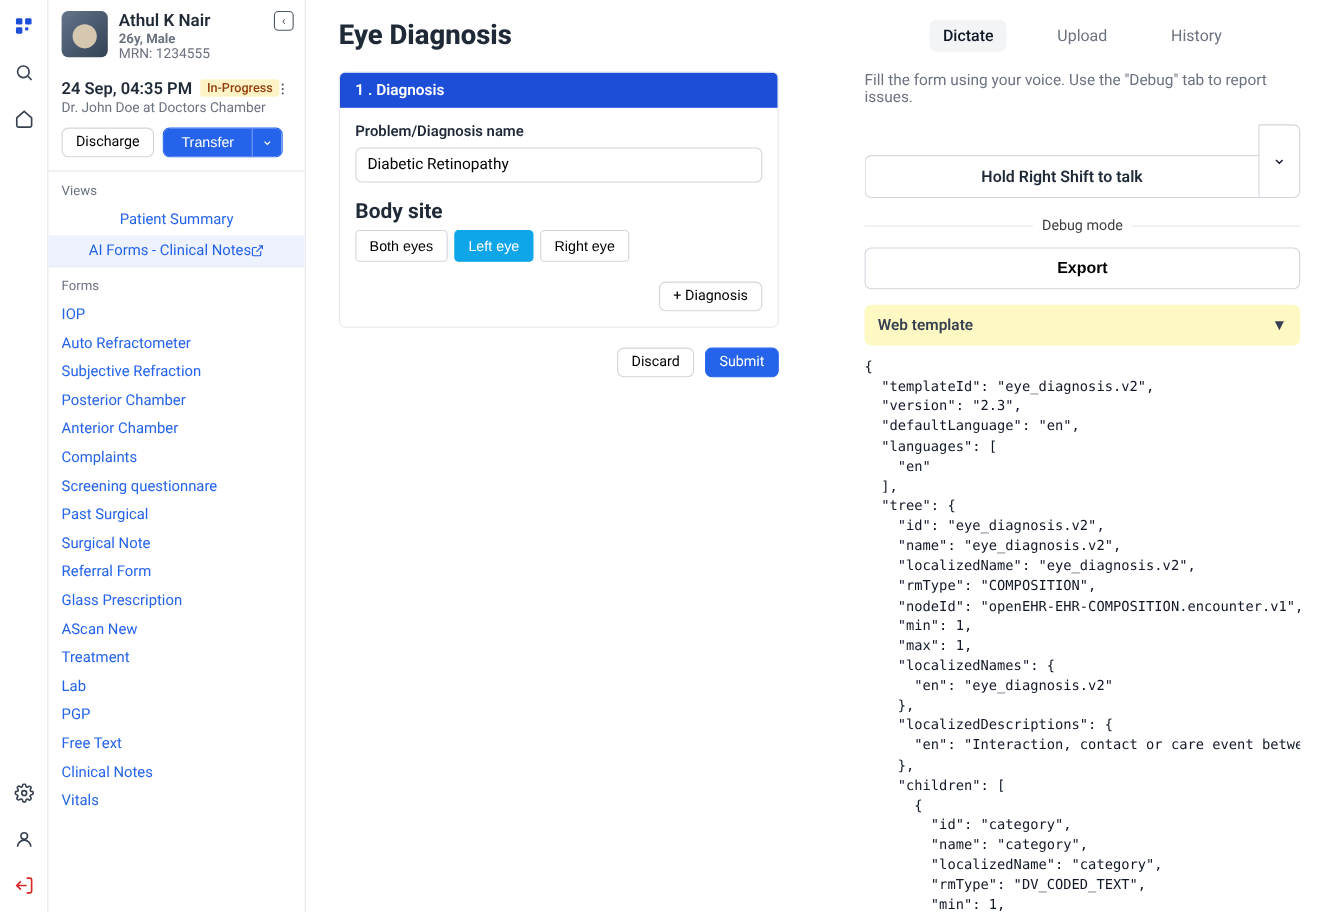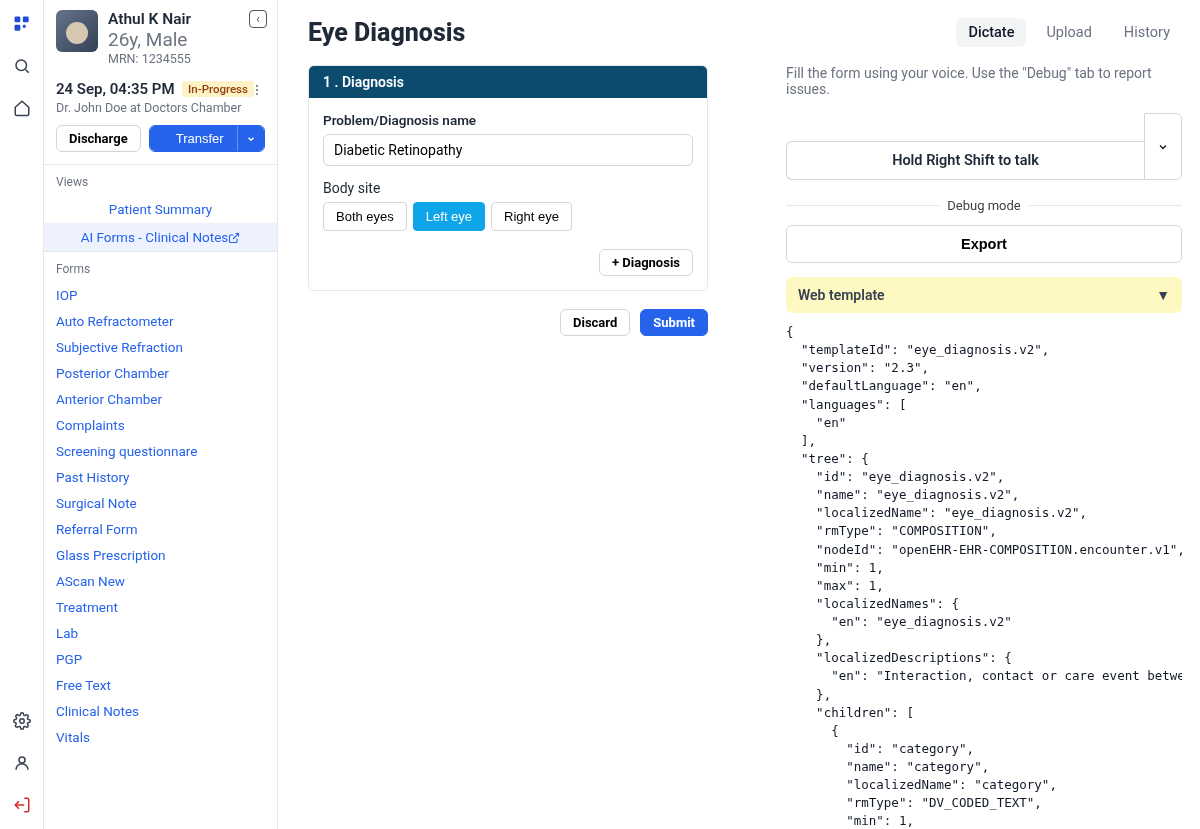--- a/index.html
+++ b/index.html
@@ -58,21 +58,21 @@
   .avatar::after {
     content:"";
     position:absolute;
     left:50%; top:55%;
     width:22px; height:22px;
     border-radius:50%;
     background:#d6c7b0;
     transform:translate(-50%,-50%);
   }
   .patient-name { font-weight: 600; font-size: 15.5px; }
-  .patient-sub { color: #6b7280; font-size: 19px; }
+  .patient-sub { color: #6b7280; font-size: 12px; font-weight: bold; }
   .patient-mrn { color: #6b7280; font-size: 12.5px; }
   .collapse-icon {
     position: absolute; right: 10px; top: 10px;
     width: 18px; height: 18px;
     border: 1.4px solid #4b5563;
     border-radius: 4px;
     display: flex; align-items:center; justify-content:center;
     cursor:pointer;
   }
   .collapse-icon::before { content:"‹"; font-size:12px; color:#4b5563; line-height:1; }
@@ -103,36 +103,35 @@
   .enc-by { color:#6b7280; font-size:12.5px; margin-top:2px; }
   .enc-actions { display:flex; gap:8px; margin-top:10px; }
   .btn {
     border:1px solid #d1d5db;
     background:#fff;
     border-radius:6px;
     padding:5px 12px;
     font-size:13px;
     cursor:pointer;
     font-family:inherit;
-    font-weight:bold;
   }
   .btn-primary {
     background:#2563eb;
     border-color:#2563eb;
     color:#fff;
   }
   .btn-split {
     display:flex;
     border-radius:6px;
     overflow:hidden;
     border:1px solid #2563eb;
   }
   .btn-split .main {
     background:#2563eb; color:#fff;
-    padding:5px 26px;
+    padding:5px 16px;
     font-size:13px;
     border:none;
     cursor:pointer;
   }
   .btn-split .caret {
     background:#2563eb; color:#fff;
     padding:5px 8px;
     border:none;
     border-left:1px solid rgba(255,255,255,.3);
     display:flex; align-items:center; justify-content:center;
@@ -177,37 +176,37 @@
     font-weight:800;
     margin-bottom:18px;
   }
   .form-card {
     border:1px solid #e5e7eb;
     border-radius:6px;
     width:400px;
     overflow:hidden;
   }
   .card-header {
-    background:#0c4a6e;
+    background:#1d4ed8;
     color:#fff;
     font-weight:600;
     padding:8px 14px;
     font-size:14px;
   }
   .card-body { padding:14px; }
   .field-label { font-weight:600; font-size:13.5px; margin-bottom:6px; }
   .text-input {
     width:100%;
     border:1px solid #d1d5db;
     border-radius:6px;
     padding:7px 10px;
     font-size:14px;
     font-family:inherit;
   }
-  .body-site-label { font-weight:400; font-size:14px; margin:14px 0 6px; }
+  .body-site-label { font-weight:700; font-size:19px; margin:14px 0 6px; }
   .seg-row { display:flex; gap:6px; }
   .seg-btn {
     border:1px solid #d1d5db;
     background:#fff;
     border-radius:4px;
     padding:6px 12px;
     font-size:13px;
     cursor:pointer;
   }
   .seg-btn.active {
@@ -230,22 +229,22 @@
   .right {
     width:432px;
     min-width:432px;
     padding:18px 18px 0 18px;
     overflow:hidden;
     display:flex;
     flex-direction:column;
   }
   .tabs {
     display:flex;
-    gap:8px;
-    justify-content:flex-end;
+    gap:34px;
+    justify-content:center;
     margin-bottom:18px;
   }
   .tab {
     font-size:14.5px;
     color:#6b7280;
     padding:6px 12px;
     border-radius:6px;
     cursor:pointer;
   }
   .tab.active {
@@ -424,21 +423,21 @@
 
   <div class="section-label">Forms</div>
   <div id="forms-list">
       <div class="form-item">IOP</div>
       <div class="form-item">Auto Refractometer</div>
       <div class="form-item">Subjective Refraction</div>
       <div class="form-item">Posterior Chamber</div>
       <div class="form-item">Anterior Chamber</div>
       <div class="form-item">Complaints</div>
       <div class="form-item">Screening questionnare</div>
-      <div class="form-item">Past History</div>
+      <div class="form-item">Past Surgical</div>
       <div class="form-item">Surgical Note</div>
       <div class="form-item">Referral Form</div>
       <div class="form-item">Glass Prescription</div>
       <div class="form-item">AScan New</div>
       <div class="form-item">Treatment</div>
       <div class="form-item">Lab</div>
       <div class="form-item">PGP</div>
       <div class="form-item">Free Text</div>
       <div class="form-item">Clinical Notes</div>
       <div class="form-item">Vitals</div>

